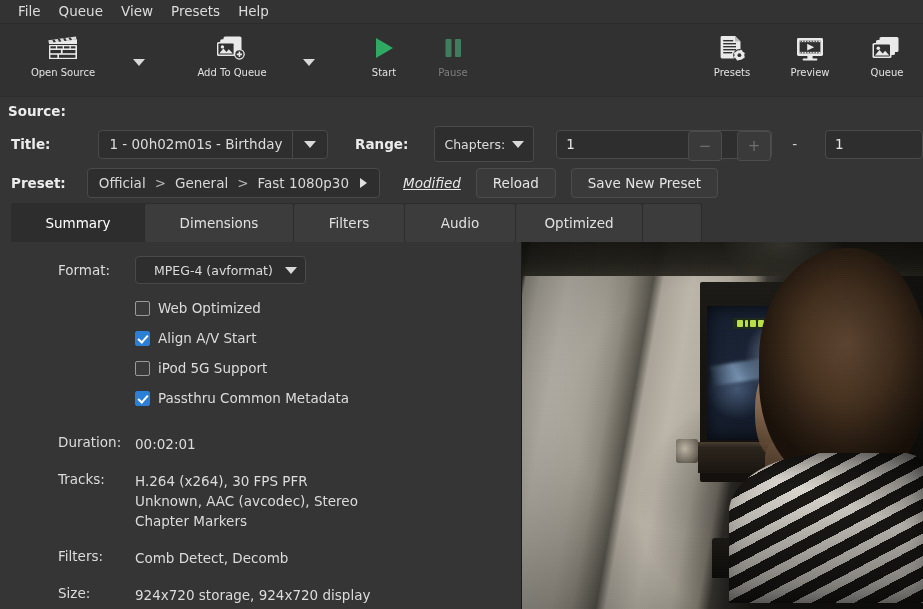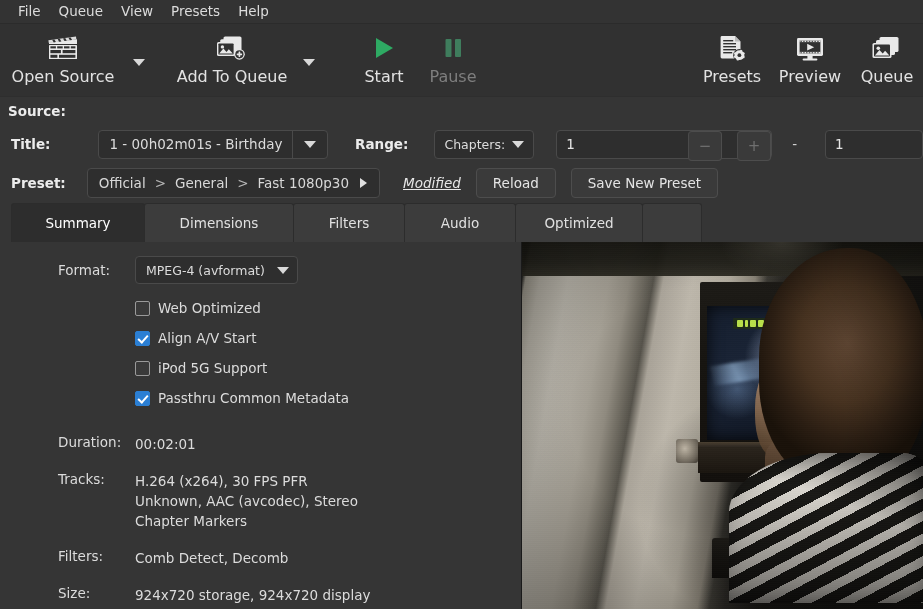--- a/index.html
+++ b/index.html
@@ -38,21 +38,21 @@
   }
   .tb-btn {
     display: flex; flex-direction: column;
     align-items: center; justify-content: flex-start;
     padding-top: 7px;
     cursor: default;
     height: 72px;
   }
   .tb-btn .ic { height: 33px; display:flex; align-items:center; justify-content:center; }
   .tb-btn .lbl {
-    font-size: 16px; color: #e2e2e2; margin-top: 3px; white-space: nowrap;
+    font-size: 10px; color: #e2e2e2; margin-top: 3px; white-space: nowrap;
   }
   .tb-btn.disabled .lbl { color: #7e7e7e; }
   .tb-arrow {
     width: 26px; height: 72px;
     display: flex; align-items: center; justify-content: center;
     padding-top: 4px;
     cursor: default;
   }
   .caret-dn {
     width: 0; height: 0;
@@ -86,21 +86,21 @@
     color: #dcdcdc; font-size: 13.5px;
     cursor: default;
   }
   .combo .txt { padding: 0 8px 0 10px; white-space: nowrap; overflow: hidden; }
   .combo .sep { width: 1px; align-self: stretch; background: #4a4a4a; }
   .combo .arrowbox { width: 34px; display:flex; align-items:center; justify-content:center; }
 
   #title-combo { width: 361px; margin-left: 34px; }
   #title-combo .txt { flex: 1 1 auto; }
 
-  #range-combo { margin-left: 12px; height: 29px; padding: 10px 9px; gap: 7px; }
+  #range-combo { margin-left: 12px; height: 29px; padding: 17px 9px; gap: 7px; }
   #range-combo .rtxt { font-size: 12.5px; }
 
   .spin {
     background: #2e2e2e; border: 1px solid #4a4a4a; border-radius: 4px;
     height: 29px; display: flex; align-items: center;
     margin-left: 8px;
   }
   .spin .val {
     width: 116px; padding-left: 9px; font-size: 13.5px; color: #e6e6e6;
   }
@@ -174,21 +174,21 @@
     background: #353535;
     margin-left: 47px;
   }
   .summary {
     width: 474px; flex: 0 0 474px;
     padding: 14px 0 0 11px;
     overflow: hidden;
   }
   .fmt-row { display: flex; align-items: center; }
   .fmt-lbl { font-size: 13.5px; color: #dcdcdc; width: 77px; }
-  #fmt-combo { height: 28px; padding-left: 0; }
+  #fmt-combo { height: 28px; padding-left: 8px; }
   #fmt-combo .txt { font-size: 12.5px; padding: 0 4px 0 10px; }
   #fmt-combo .arrowbox { width: 28px; }
 
   .chk-list { margin-top: 9px; padding-left: 77px; }
   .chk-row {
     display: flex; align-items: center;
     height: 30px; cursor: default;
   }
   .cbox {
     width: 15px; height: 15px;

